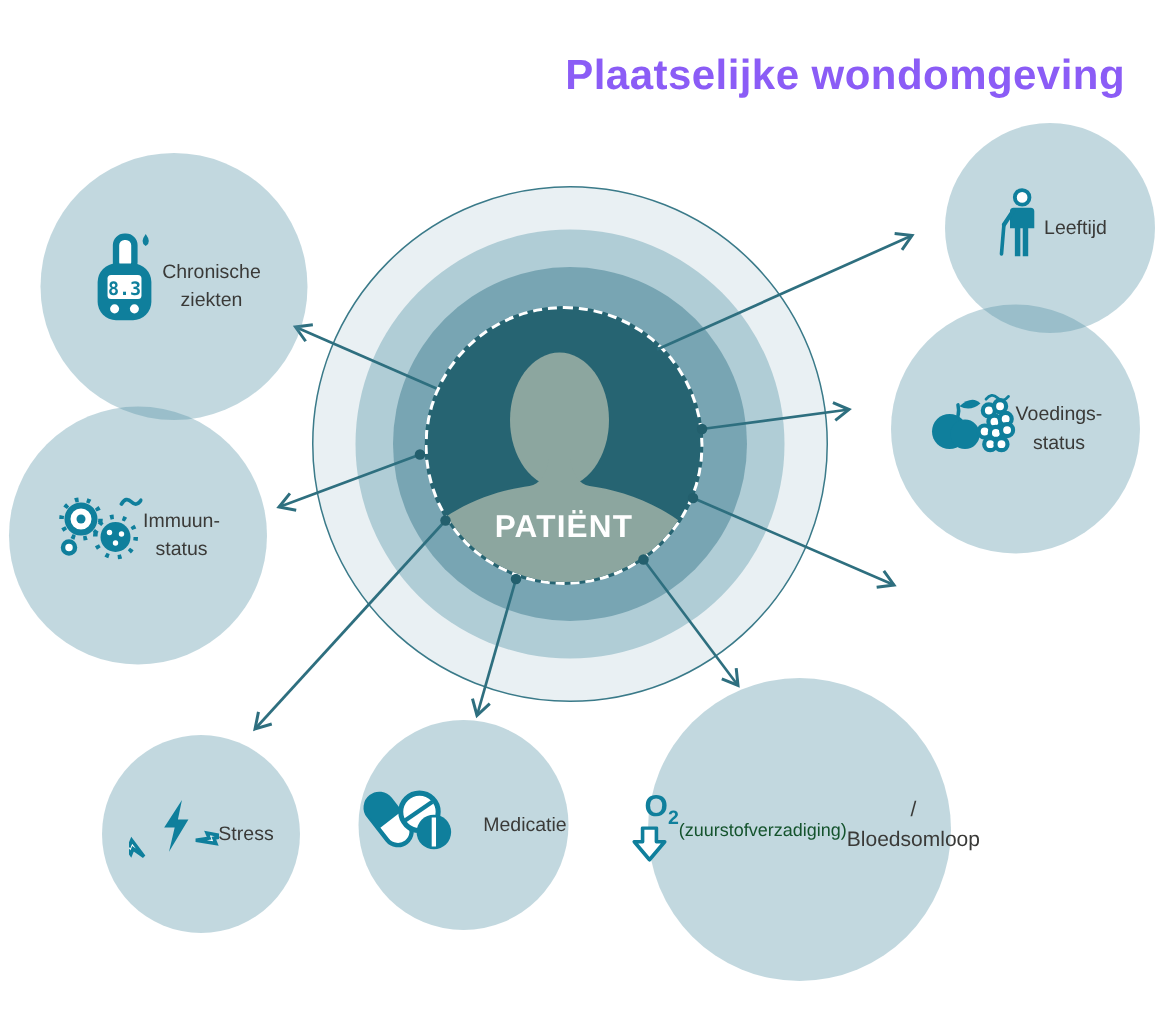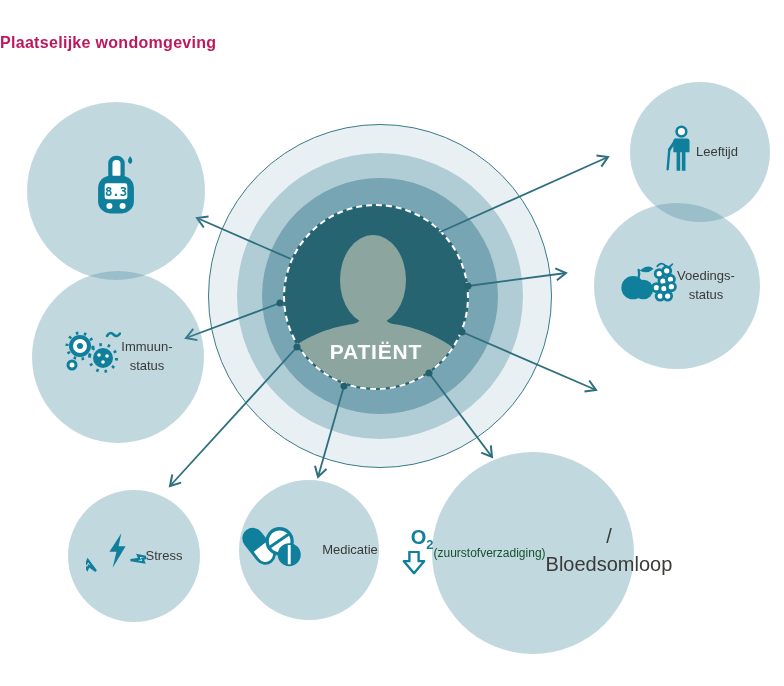--- a/index.html
+++ b/index.html
@@ -1,22 +1,22 @@
 <!DOCTYPE html>
 <html><head>
 <meta charset="utf-8">
 <style>
   html,body { margin:0; padding:0; background:#ffffff; }
   .canvas {
     position:relative; width:784px; height:686px; background:#ffffff;
     font-family:"Liberation Sans", sans-serif; overflow:hidden;
   }
   .title {
-    position:absolute; top:34px; left:0; width:750px; text-align:left;
-    font-size:16px; font-weight:bold; color:#be185d; letter-spacing:0.3px;
+    position:absolute; top:34px; left:0; width:750px; text-align:right;
+    font-size:28px; font-weight:bold; color:#8b5cf6; letter-spacing:0.3px;
   }
   .circle { position:absolute; border-radius:50%; }
   .ring-outer { left:208px; top:124px; width:344px; height:344px;
     background:#e9f0f3; border:1.5px solid #3a7a89; box-sizing:border-box; }
   .ring-mid   { left:237px; top:153px; width:286px; height:286px; background:#b0cdd6; }
   .ring-inner { left:262px; top:178px; width:236px; height:236px; background:#78a5b3; }
   .core {
     position:absolute; left:283px; top:204px; width:186px; height:186px;
     border-radius:50%; background:#266472; border:2px dashed #ffffff;
     box-sizing:border-box; overflow:hidden;
@@ -29,34 +29,34 @@
   .arrows { position:absolute; left:0; top:0; pointer-events:none; }
   .bubble {
     position:absolute; border-radius:50%; background:rgba(80,144,164,0.35);
     display:flex; flex-direction:row; align-items:center; justify-content:center;
     text-align:center;
   }
   .label {
     font-size:13px; color:#3a3a38; line-height:1.45; white-space:pre-line;
   }
   .b-chronische { left:27px;  top:102px; width:178px; height:178px; }
-  .b-immuun     { left:32px;  top:271px; width:172px; height:172px; }
+  .b-immuun     { left:6px;  top:271px; width:172px; height:172px; }
   .b-stress     { left:68px;  top:490px; width:132px; height:132px; }
   .b-medicatie  { left:239px; top:480px; width:140px; height:140px;gap:20px; }
   .b-oxygenatie { left:432px; top:452px; width:202px; height:202px; }
   .b-roken      { left:598px; top:378px; width:154px; height:154px; }
   .b-voedings   { left:594px; top:203px; width:166px; height:166px; }
   .b-leeftijd   { left:630px; top:82px;  width:140px; height:140px; }
   .icon { display:block; margin-bottom:7px; }
   .o2-text { color:#0f7f9c; font-weight:bold; font-size:20px; line-height:1;margin-left:17px; }
   .o2-text sub { font-size:13px; }
   .o2-block { display:flex; flex-direction:column; align-items:center; margin-bottom:4px; }
   .oxy-title { font-size:20px; color:#3a3a38; line-height:1.3; }
   .oxy-sub   { font-size:12px; color:#14532d; line-height:1.5; }
-  .oxy-line2 { font-size:20px; color:#3a3a38; line-height:1.4; margin-bottom:6px; }
+  .oxy-line2 { font-size:14px; color:#3a3a38; line-height:1.4; margin-bottom:6px; }
 </style>
 </head>
 <body>
 
 <div class="canvas">
 
   <div class="title">Plaatselijke wondomgeving</div>
 
   <div class="circle ring-outer"></div>
   <div class="circle ring-mid"></div>
@@ -99,20 +99,22 @@
   <div class="bubble b-chronische">
     <svg class="icon" width="50" height="66" viewBox="0 0 50 70">
       <rect x="19" y="3" width="13" height="24" rx="6" fill="#fff" stroke="#0f7f9c" stroke-width="4.5"></rect>
       <path d="M40,1 q4.5,6 0,8.6 q-4.5,-2.6 0,-8.6" fill="#0f7f9c"></path>
       <rect x="6" y="22" width="38" height="40" rx="13" fill="#0f7f9c"></rect>
       <rect x="13" y="30" width="24" height="17" rx="2.5" fill="#fff"></rect>
       <text x="25" y="44" text-anchor="middle" font-size="13" font-weight="bold" font-family="DejaVu Sans Mono, monospace" fill="#0f7f9c">8.3</text>
       <circle cx="18" cy="54" r="3.2" fill="#fff"></circle>
         <circle cx="32" cy="54" r="3.2" fill="#fff"></circle>
     </svg>
+    <div class="label">Chronische
+ziekten</div>
   </div>
 
   <div class="bubble b-immuun">
     <svg class="icon" width="58" height="46" viewBox="0 0 58 46">
       <circle cx="17" cy="15" r="9" fill="#fff" stroke="#0f7f9c" stroke-width="4"></circle>
       <circle cx="17" cy="15" r="13" fill="none" stroke="#0f7f9c" stroke-width="3" stroke-dasharray="2.5 5.6"></circle>
       <circle cx="17" cy="15" r="3" fill="#0f7f9c"></circle>
       <circle cx="40" cy="27" r="10" fill="#0f7f9c"></circle>
       <circle cx="40" cy="27" r="13.5" fill="none" stroke="#0f7f9c" stroke-width="3" stroke-dasharray="2.5 6"></circle>
       <circle cx="36" cy="24" r="1.8" fill="#fff"></circle>

